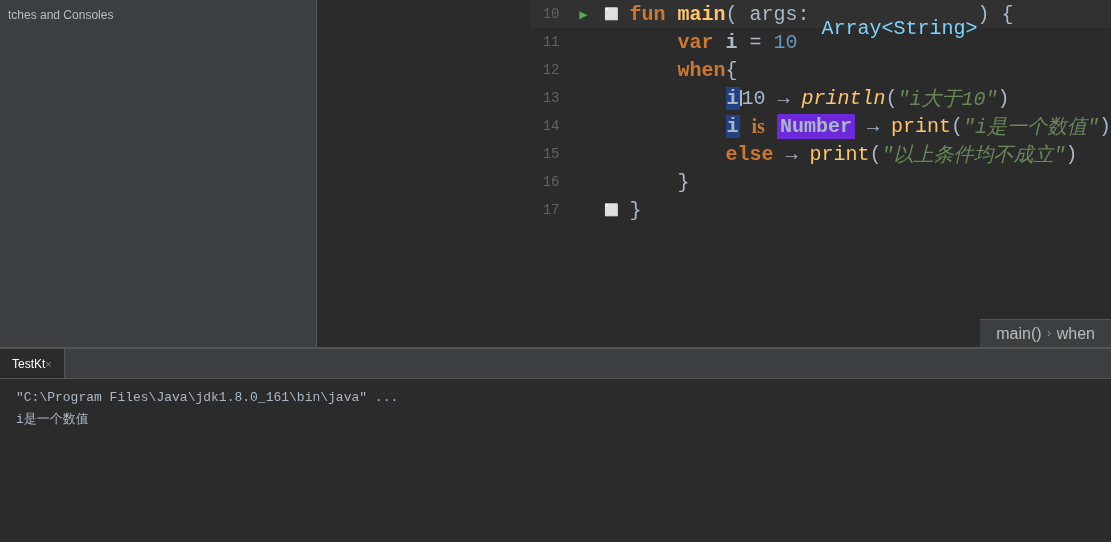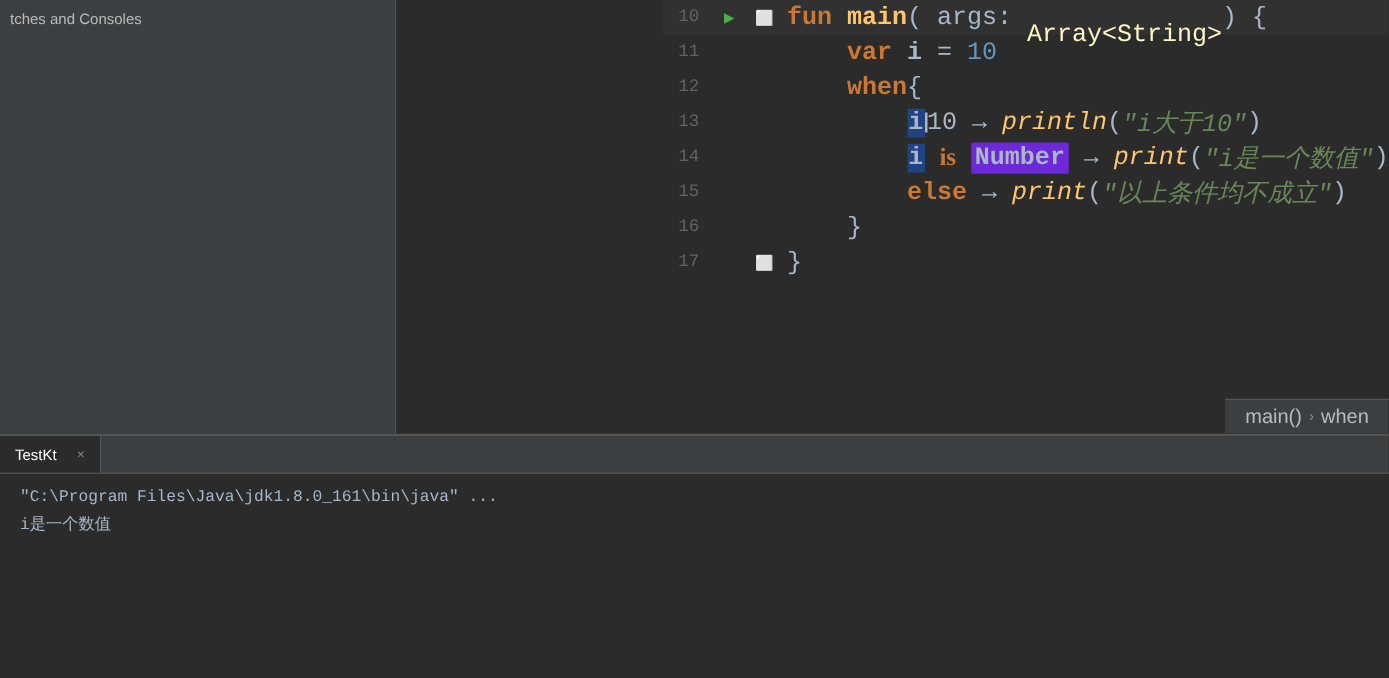--- a/index.html
+++ b/index.html
@@ -95,30 +95,30 @@
     }
 
     
     .kw-fun { color: #cc7832; font-weight: bold; }
     .kw-var { color: #cc7832; font-weight: bold; }
     .kw-when { color: #cc7832; font-weight: bold; }
     .kw-else { color: #cc7832; font-weight: bold; }
     .kw-is { color: #cc7832; font-weight: bold; font-family: Liberation Serif, serif; }
     .fn-name { color: #ffc66d; font-weight: bold; }
     .param { color: #a9b7c6; margin-left: 12px; }
-    .type { color: #fef9c3; margin-top: 28px; }
+    .type { color: #7dd3fc; margin-top: 28px; }
     .arrow { color: #a9b7c6; font-style: italic; }
     .string-val { color: #6a8759; font-style: italic; }
     .num { color: #6897bb; }
     .brace { color: #a9b7c6; }
     .var-i { color: #a9b7c6; font-weight: bold; }
     .var-i-highlight { background: #214283; color: #a9b7c6; font-weight: bold; padding: 0 1px; }
     .type-number-highlight { background: #6d28d9; color: #a9b7c6; font-weight: bold; padding: 1px 3px; border-radius: 1px; }
     .println-fn { color: #ffc66d; font-style: italic; }
-    .print-fn { color: #ffc66d; font-style: italic; }
+    .print-fn { color: #ffc66d; }
     .text-normal { color: #a9b7c6; }
 
     .cursor {
       display: inline-block;
       width: 2px;
       height: 16px;
       background: #a9b7c6;
       vertical-align: middle;
       margin-right: 0;
     }
@@ -163,21 +163,21 @@
     .console-tab {
       display: flex;
       align-items: center;
       padding: 0 12px;
       height: 100%;
       color: #bbbbbb;
       font-size: 12px;
       font-family: Arial, sans-serif;
       border-right: 1px solid #555;
       cursor: pointer;
-      gap: 16px;
+      gap: 0;
     }
 
     .console-tab.active {
       background: #2b2b2b;
       color: #ffffff;
     }
 
     .tab-close {
       color: #888;
       font-size: 11px;

